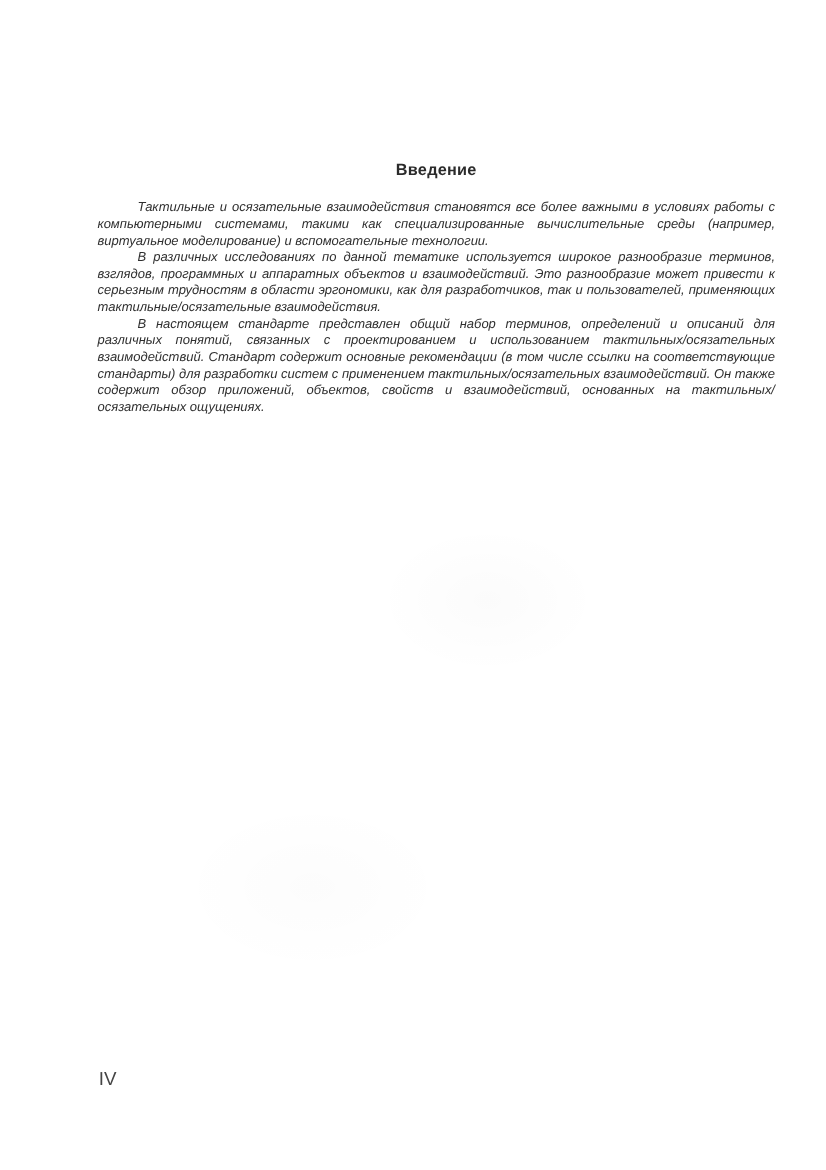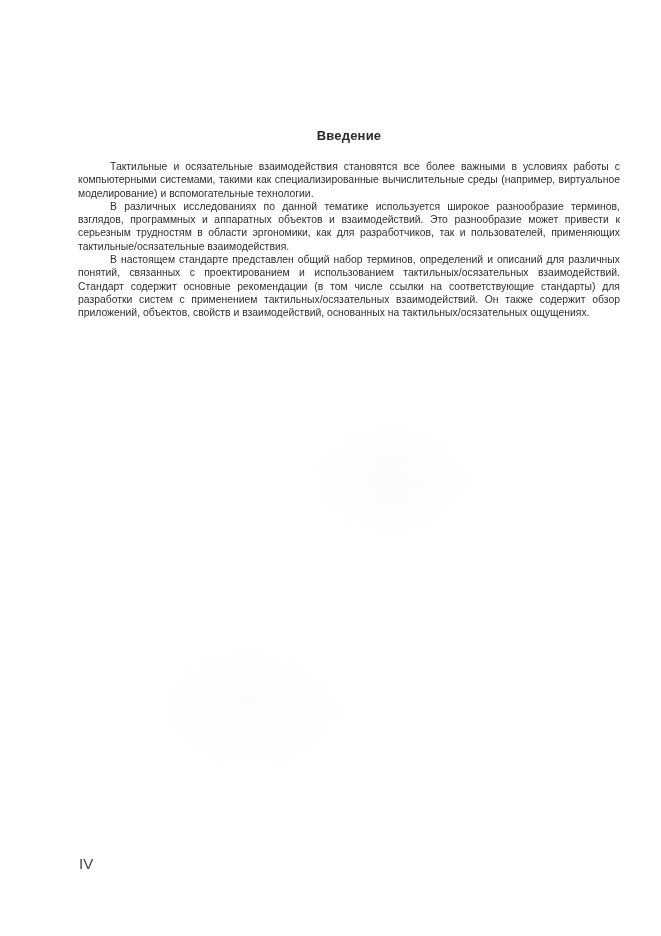--- a/index.html
+++ b/index.html
@@ -26,20 +26,21 @@
     font-weight: bold;
     text-align: center;
     color: #2b2b2b;
     letter-spacing: 0.2px;
   }
   .body-text {
     position: absolute;
     left: 78px;
     top: 160px;
     width: 542px;
+    font-style: italic;
   }
   .body-text p {
     margin: 0;
     font-size: 10.4px;
     line-height: 13.3px;
     text-align: justify;
     text-indent: 32px;
     color: #2f2f2f;
   }
   .page-number {

